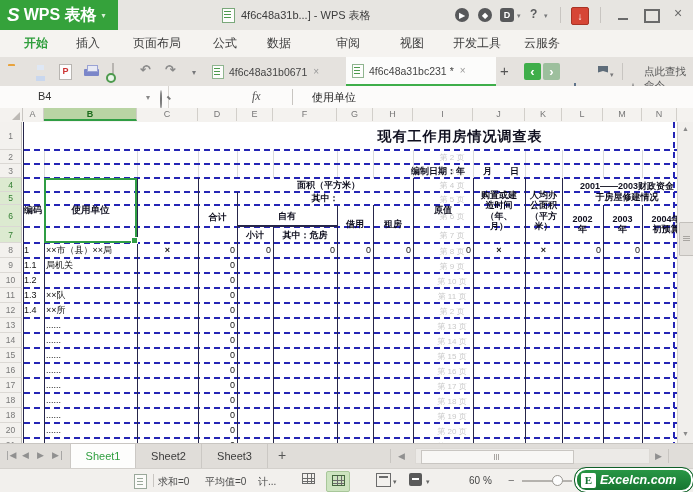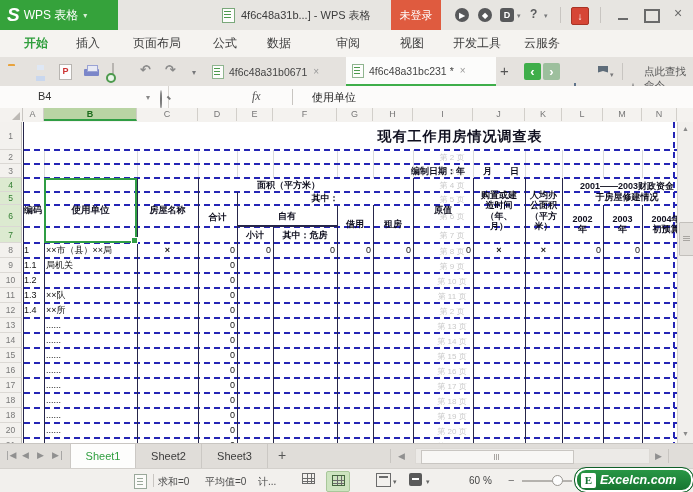--- a/index.html
+++ b/index.html
@@ -3,21 +3,21 @@
 <meta charset="utf-8">
 <style>
   html,body{margin:0;padding:0;}
   body{font-family:"Liberation Sans","DejaVu Sans",sans-serif;}
   #app{position:relative;width:693px;height:492px;overflow:hidden;background:#fff;border:0;}
   .abs{position:absolute;}
   
   #titlebar{left:0;top:0;width:693px;height:30px;background:#e7e5e1;}
   #logo{left:0;top:0;width:118px;height:30px;background:#35a23b;color:#fff;display:flex;align-items:center;}
   #logo .s{font-size:19px;font-weight:bold;margin:0 4px 0 7px;font-style:italic;}
-  #logo .nm{font-size:12px;font-weight:normal;}
+  #logo .nm{font-size:16px;font-weight:bold;}
   #logo .car{font-size:8px;margin-left:5px;color:#d8efd8;}
   .docicon{width:11px;height:13px;background:#fdfdfc;border:1px solid #7aa87a;position:relative;}
   .docicon:before{content:"";position:absolute;left:1px;top:2px;width:7px;height:1px;background:#4d9a4d;box-shadow:0 3px 0 #4d9a4d,0 6px 0 #4d9a4d;}
   #doc-title{left:222px;top:0;height:30px;display:flex;align-items:center;font-size:11px;color:#3c3c3c;}
   #login-btn{left:391px;top:0;width:50px;height:30px;background:#df5b3f;color:#fff;font-size:11px;display:flex;align-items:center;justify-content:center;}
   .tb-circle{top:8px;width:14px;height:14px;border-radius:50%;background:#57585a;color:#fff;font-size:8px;display:flex;align-items:center;justify-content:center;}
   .tb-caret{top:12px;font-size:7px;color:#77787a;}
   #d-badge{left:500px;top:8px;width:14px;height:14px;border-radius:3px;background:#57585a;color:#fff;font-size:9px;font-weight:bold;display:flex;align-items:center;justify-content:center;}
   #help-q{left:530px;top:7px;font-size:12px;font-weight:bold;color:#5a5b5d;}
   .vsep{width:1px;background:#c8c5c1;}
@@ -85,21 +85,21 @@
   .wmark{position:absolute;z-index:0;font-size:8px;color:#c9c9c9;text-align:center;width:88px;left:408px;}
   .gline-h{position:absolute;height:2px;left:24px;width:653px;z-index:1;background:repeating-linear-gradient(90deg,#2525b5 0,#2525b5 6px,transparent 6px,transparent 10px);}
   .gline-v{position:absolute;width:1px;background:#26264a;z-index:2;}
   .gline-vg{position:absolute;width:1px;background:#dadada;z-index:0;}
   .gline-vd{position:absolute;width:2px;z-index:1;background:repeating-linear-gradient(180deg,#2525b5 0,#2525b5 6px,transparent 6px,transparent 10px);}
   .dcell{position:absolute;z-index:3;font-size:9px;color:#111;line-height:15px;white-space:nowrap;overflow:hidden;}
   .hc{position:absolute;z-index:3;display:flex;align-items:center;justify-content:center;font-weight:bold;font-size:9px;color:#101020;line-height:1.15;text-align:center;white-space:pre-line;}
   #h-code{left:22px;top:56px;width:22px;height:65px;}
   #h-unit{left:44px;top:56px;width:93px;height:65px;font-size:9.5px;}
   #h-house{left:137px;top:56px;width:61px;height:65px;}
-  #h-area{left:181px;top:56px;width:215px;height:14px;}
+  #h-area{left:198px;top:56px;width:215px;height:14px;padding-left:23px;}
   #h-among{left:237px;top:70px;width:176px;height:13px;}
   #h-total{left:198px;top:70px;width:39px;height:51px;}
   #h-self{left:237px;top:83px;width:100px;height:22px;}
   #h-subtotal{left:237px;top:105px;width:36px;height:16px;}
   #h-danger{left:273px;top:105px;width:64px;height:16px;}
   #h-borrow{left:337px;top:83px;width:36px;height:38px;}
   #h-rent{left:373px;top:83px;width:40px;height:38px;}
   #h-orig{left:413px;top:56px;width:60px;height:65px;}
   #h-build{left:473px;top:56px;width:52px;height:65px;}
   #h-percap{left:525px;top:56px;width:37px;height:65px;}
@@ -164,23 +164,20 @@
   <div id="titlebar" class="abs">
     <div id="logo" class="abs">
       <span class="s">S</span>
       <span class="nm">WPS 表格</span>
       <span class="car">▾</span>
     </div>
     <div id="doc-title" class="abs">
       <span class="docicon" style="margin-right:6px;"></span>
       <span>4f6c48a31b...] - WPS 表格</span>
     </div>
-    <div id="login-btn" class="abs">
-      <span>未登录</span>
-    </div>
     <div class="abs tb-circle" style="left:455px;">▶</div>
     <div class="abs tb-circle" style="left:478px;">◆</div>
     <div id="d-badge" class="abs">
         <span>D</span>
       </div>
     <div class="abs tb-caret" style="left:517px;">▾</div>
     <div id="help-q" class="abs">?</div>
     <div class="abs tb-caret" style="left:544px;">▾</div>
     <div class="abs vsep" style="left:560px;top:7px;height:16px;"></div>
     <div id="dl-btn" class="abs">
@@ -267,21 +264,20 @@
       <div class="colcell" style="left: 603px; width: 39px; position: absolute;">M</div>
       <div class="colcell" style="left: 642px; width: 35px; position: absolute;">N</div>
     </div>
 
   <div id="grid" class="abs">
     <div id="date-line" class="hc">编制日期：年　　月　　日</div>
     <div id="sheet-title" class="hc">现有工作用房情况调查表</div>
 
     <div id="h-code" class="hc">编码</div>
     <div id="h-unit" class="hc">使用单位</div>
-    <div id="h-house" class="hc">房屋名称</div>
     <div id="h-area" class="hc">面积（平方米）</div>
     <div id="h-among" class="hc">其中：</div>
     <div id="h-total" class="hc">合计</div>
     <div id="h-self" class="hc">自有</div>
     <div id="h-subtotal" class="hc">小计</div>
     <div id="h-danger" class="hc">其中：危房</div>
     <div id="h-borrow" class="hc">借用</div>
     <div id="h-rent" class="hc">租房</div>
     <div id="h-orig" class="hc">原值</div>
     <div id="h-build" class="hc">购置或建

